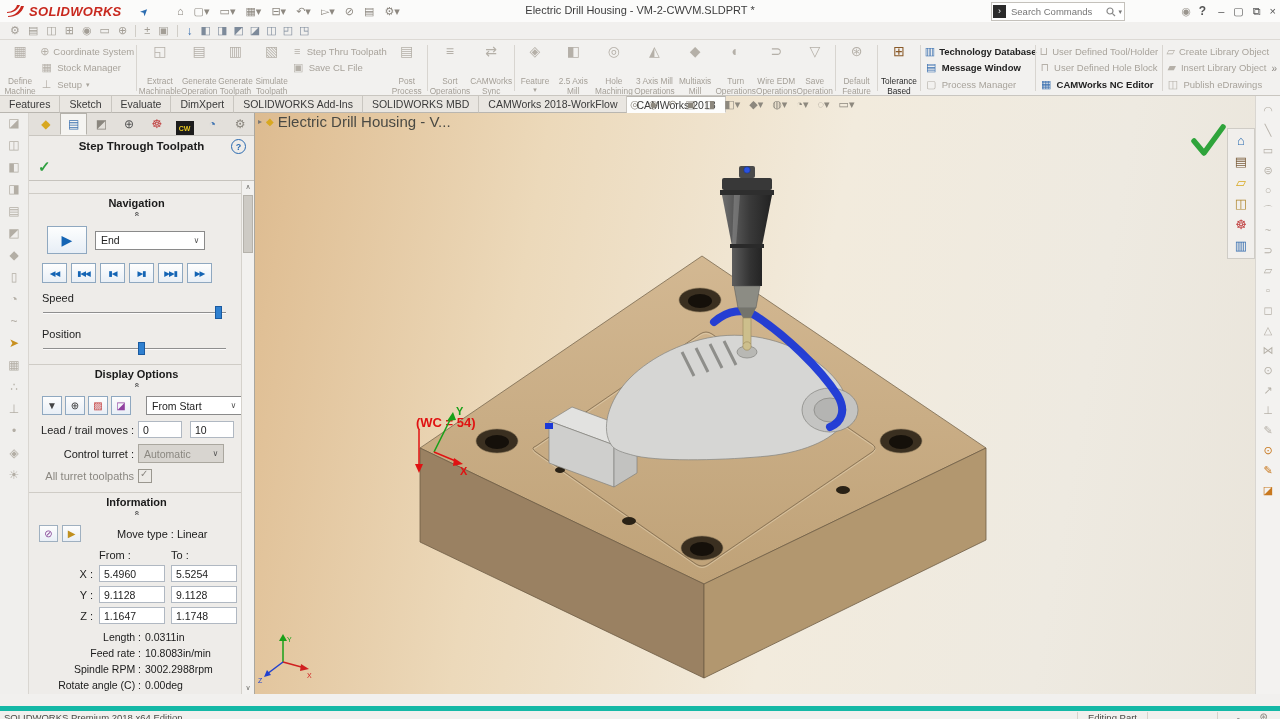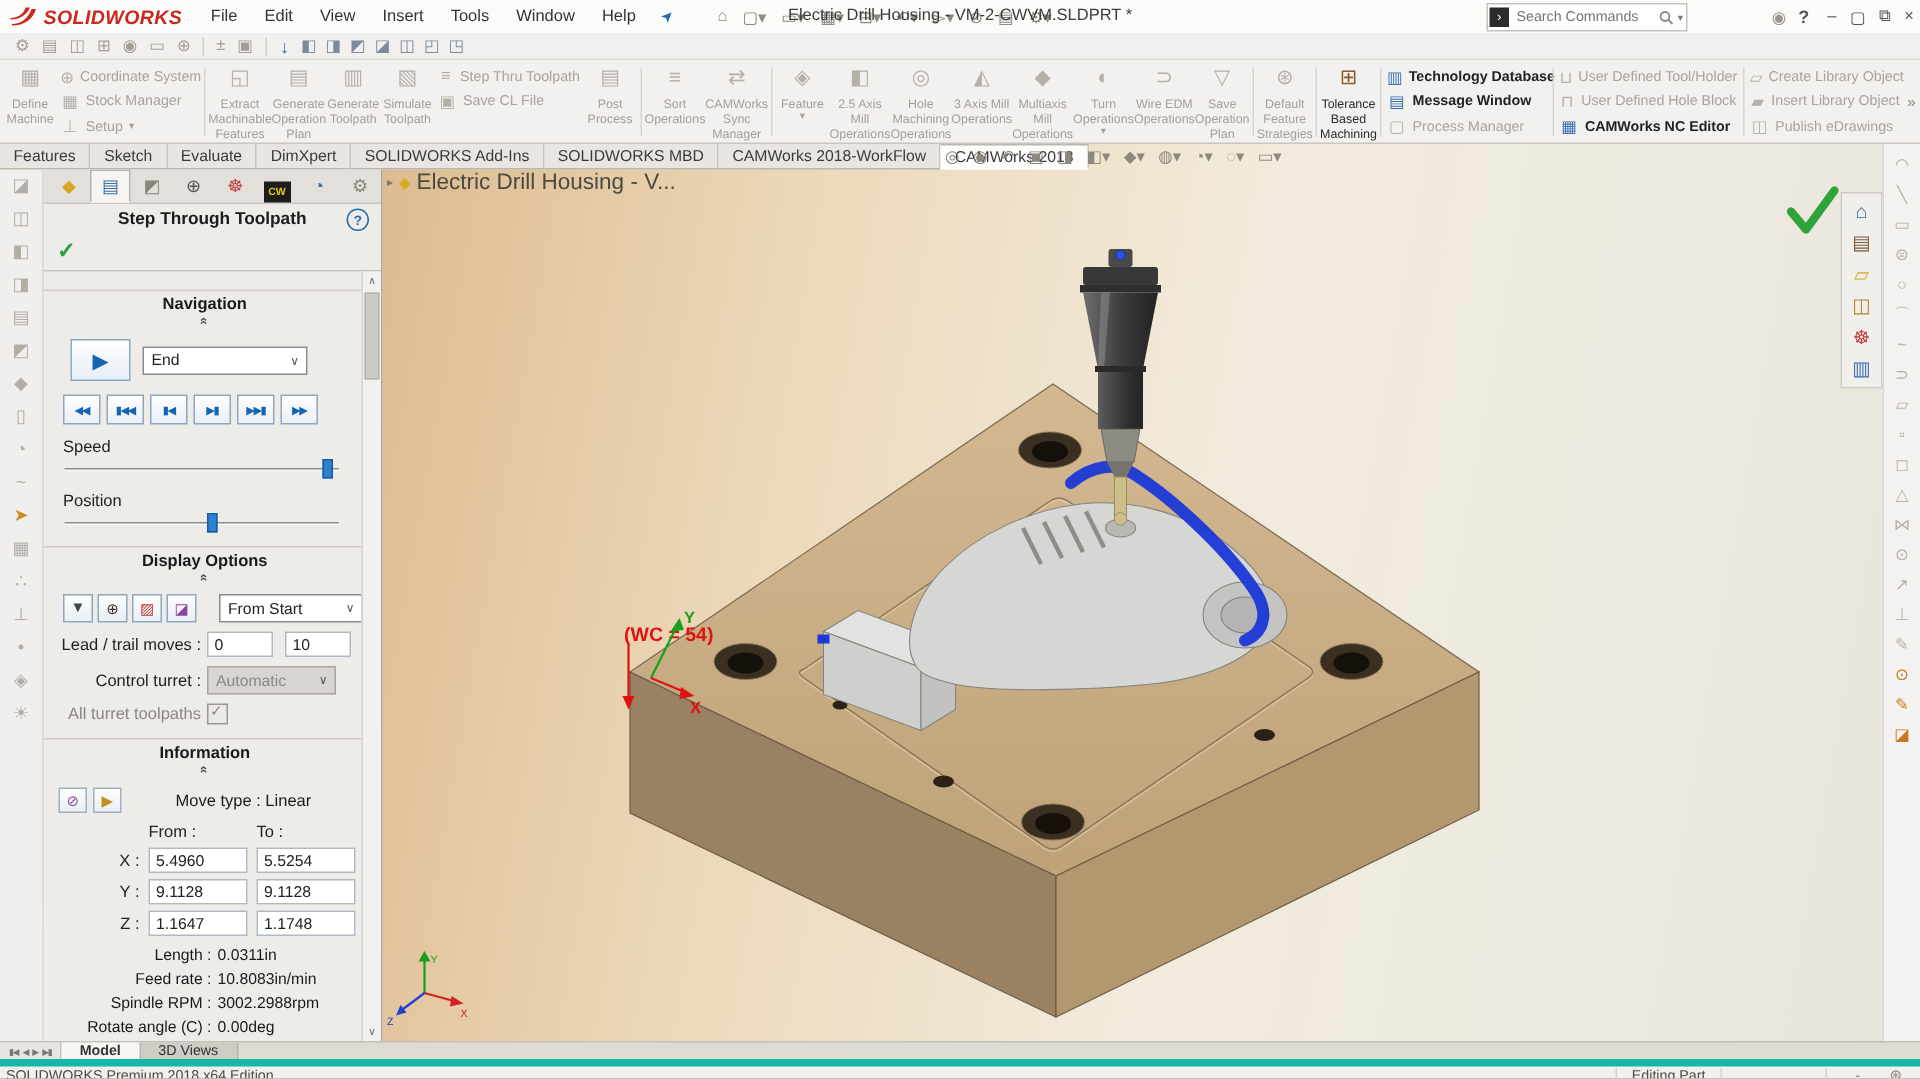--- a/index.html
+++ b/index.html
@@ -32,21 +32,21 @@
   .t2-icon{font-size:11px;color:#a39e96;padding:0 4px;}
   .vsep{width:1px;height:12px;background:#d0cdc7;margin:0 4px;}
   .t2-arrow{font-size:12px;color:#3a70b0;padding:0 5px;font-weight:bold;}
   .t2-cube{font-size:11px;color:#7d8violet violet:#7d8violet;}
   .t2-cube{font-size:11px;color:#7d8a9a;padding:0 3px;}
   
   .ribbon{position:absolute;left:0;top:40px;width:1280px;height:56px;background:#f2f1ef;border-bottom:1px solid #c9c6c0;display:flex;align-items:stretch;padding:1px 0 0 2px;box-sizing:border-box;overflow:hidden;}
   .rdiv{width:1px;background:#d8d5d0;margin:4px 2px;}
   .rbig{width:42px;display:flex;flex-direction:column;align-items:center;justify-content:flex-start;padding-top:3px;text-align:center;}
   .rbig .ricon{font-size:14px;line-height:15px;color:#b5b0a8;}
-  .rbig .rlabel{font-size:8.3px;line-height:1.18;color:#a49f97;margin-top:6px;}
+  .rbig .rlabel{font-size:8.3px;line-height:1.18;color:#a49f97;margin-top:18px;}
   .rbig.en .ricon{color:#8a5a28;}
   .rbig.en .rlabel{color:#2b2b2b;}
   .rstack{display:flex;flex-direction:column;justify-content:space-around;padding:2px 2px;}
   .srow{display:flex;align-items:center;gap:4px;height:16px;}
   .srow .sicon{font-size:11px;color:#b5b0a8;width:13px;text-align:center;}
   .srow .slabel{font-size:9.5px;color:#a8a39b;white-space:nowrap;}
   .srow.en .sicon{color:#3a70b0;}
   .srow.en .slabel{color:#222;font-weight:bold;}
   .dcar{font-size:7px;color:#a8a39b;line-height:6px;}
   .dcar::before{content:"▾";}
@@ -154,29 +154,20 @@
 <div class="app">
 
   <div class="titlebar">
     <div class="logo">
       <svg width="20" height="14" viewBox="0 0 20 14">
           <path d="M2,12 C8,12 13,8 15,2 L18,2 C16,9 10,13 2,13 Z" fill="#c8281e"></path>
           <path d="M1,8 C6,8 10,5 11,1 L14,1 C12,6 7,9 1,9 Z" fill="#c8281e"></path>
         </svg>
       <span class="logo-text">SOLIDWORKS</span>
     </div>
-    <div class="menus">
-        <span class="menu-item">File</span>
-        <span class="menu-item">Edit</span>
-        <span class="menu-item">View</span>
-        <span class="menu-item">Insert</span>
-        <span class="menu-item">Tools</span>
-        <span class="menu-item">Window</span>
-        <span class="menu-item">Help</span>
-      </div>
     <span class="pin">➤</span>
     <div class="qat">
         <span class="qat-icon">⌂</span>
         <span class="qat-icon">▢▾</span>
         <span class="qat-icon">▭▾</span>
         <span class="qat-icon">▦▾</span>
         <span class="qat-icon">⊟▾</span>
         <span class="qat-icon">↶▾</span>
         <span class="qat-icon">▻▾</span>
         <span class="qat-icon">⊘</span>
@@ -731,32 +722,20 @@
     </div>
   <div class="right-inner">
     <span class="ri-icon ric1">⌂</span>
     <span class="ri-icon ric2">▤</span>
     <span class="ri-icon ric3">▱</span>
     <span class="ri-icon ric4">◫</span>
     <span class="ri-icon ric5">☸</span>
     <span class="ri-icon ric6">▥</span>
   </div>
 
-  <div class="modeltabs">
-    <div class="mt-nav">
-        <span>▮◀</span>
-        <span>◀</span>
-        <span>▶</span>
-        <span>▶▮</span>
-      </div>
-    <div style="display:flex">
-        <div class="mtab active">Model</div>
-        <div class="mtab">3D Views</div>
-      </div>
-  </div>
 
   <div class="statusbar">
     <span class="sb-left">SOLIDWORKS Premium 2018 x64 Edition</span>
     <span class="sb-edit">Editing Part</span>
     <span class="sb-units">IPS</span>
     <span class="sb-dash">-</span>
     <span class="sb-ic">⊛</span>
   </div>
 
 </div>

